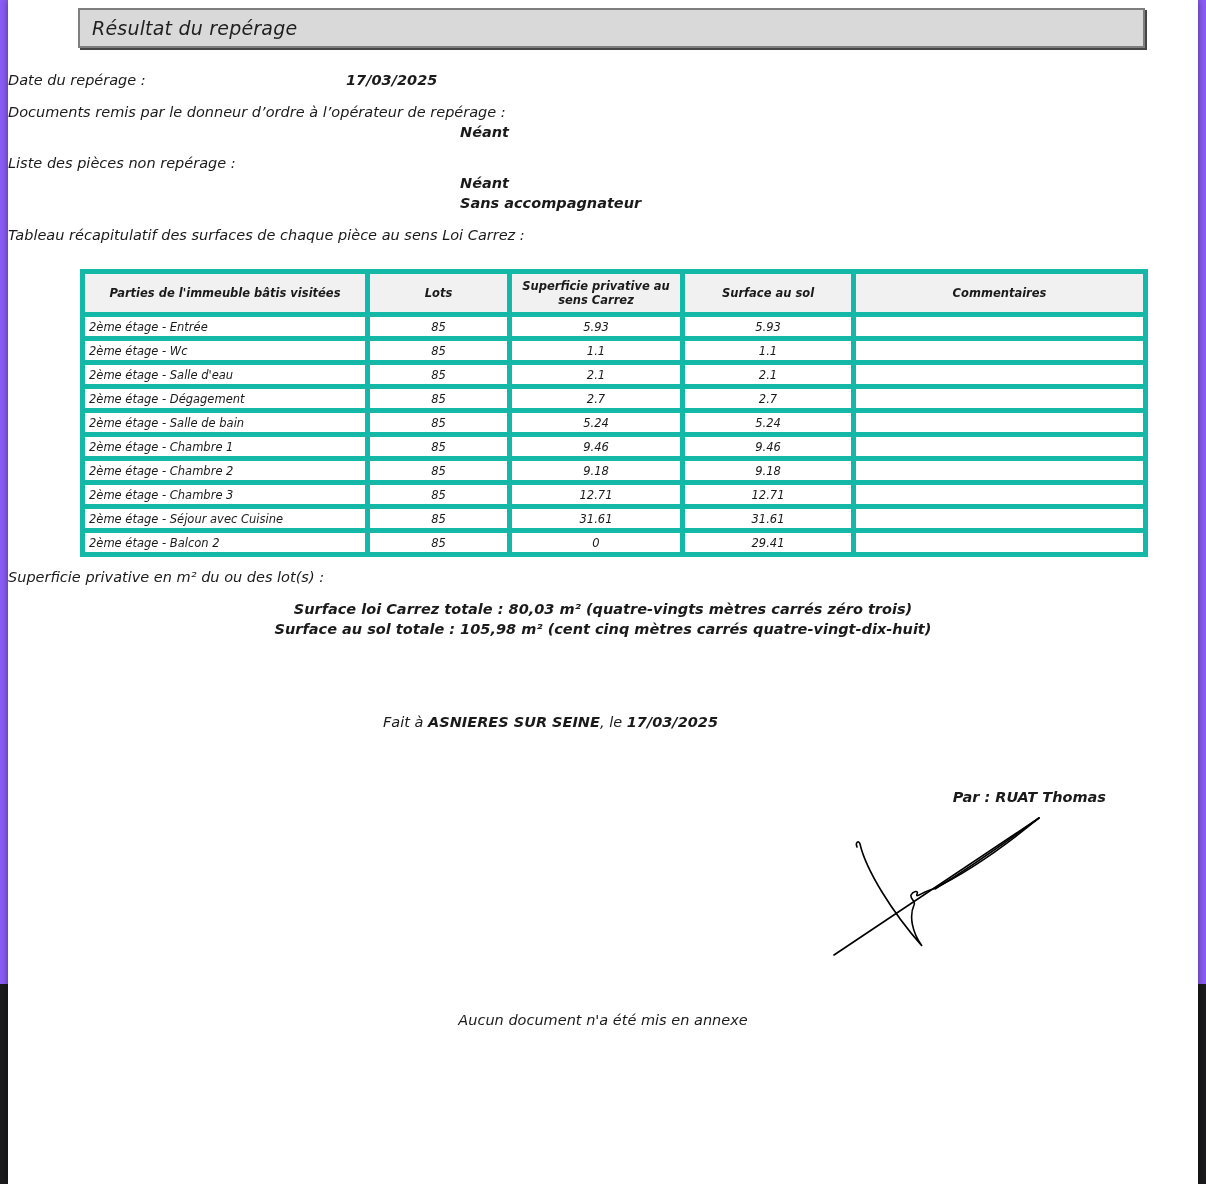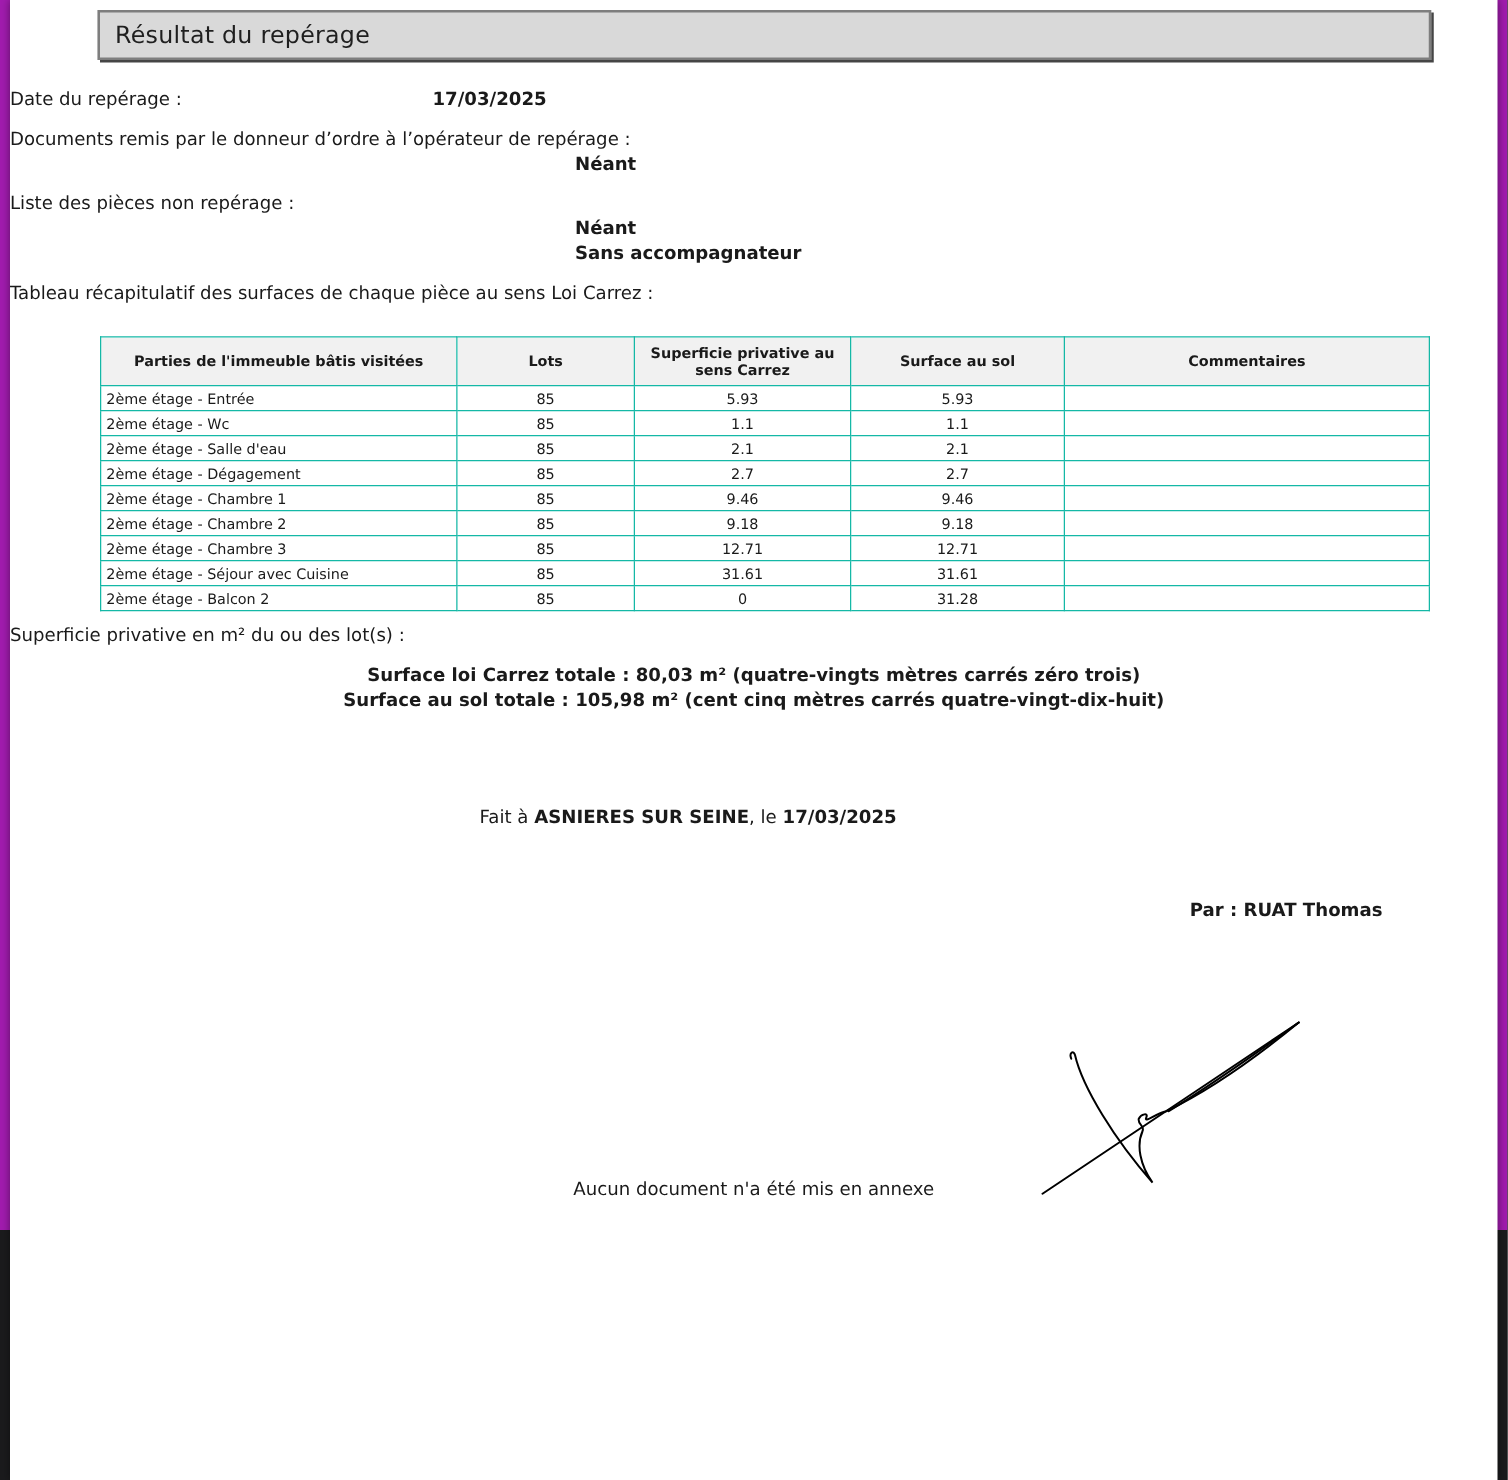--- a/index.html
+++ b/index.html
@@ -9,21 +9,22 @@
     width: 1206px;
     height: 1184px;
     overflow: hidden;
     font-family: "DejaVu Sans", "Liberation Sans", sans-serif;
     color: #1a1a1a;
   }
   .viewer {
     position: relative;
     width: 1206px;
     height: 984px;
-    background: #a21caf;
+    background: #8b5cf6;
+    font-style: italic;
   }
   .page {
     position: absolute;
     left: 8px;
     top: 0;
     width: 1190px;
     height: 1184px;
     background: #ffffff;
     box-shadow: 0 0 7px rgba(0,0,0,0.45);
     overflow: hidden;
@@ -55,21 +56,21 @@
   .mt14 { margin-top: 14px; }
 
   table.surfaces {
     margin: 25px 0 0 72px;
     border-collapse: collapse;
     table-layout: fixed;
     width: 1063px;
     font-size: 11.5px;
   }
   table.surfaces th, table.surfaces td {
-    border: 1px solid #14b8a6;
+    border: 5px solid #14b8a6;
     padding: 0 4px;
     text-align: center;
     overflow: hidden;
     white-space: nowrap;
   }
   table.surfaces th {
     background: #f1f1f1;
     font-weight: bold;
     height: 38px;
     line-height: 14px;
@@ -187,20 +188,27 @@
             <td></td>
           </tr>
           <tr>
             <td class="left">2ème étage - Dégagement</td>
             <td>85</td>
             <td>2.7</td>
             <td>2.7</td>
             <td></td>
           </tr>
           <tr>
+            <td class="left">2ème étage - Salle de bain</td>
+            <td>85</td>
+            <td>5.24</td>
+            <td>5.24</td>
+            <td></td>
+          </tr>
+          <tr>
             <td class="left">2ème étage - Chambre 1</td>
             <td>85</td>
             <td>9.46</td>
             <td>9.46</td>
             <td></td>
           </tr>
           <tr>
             <td class="left">2ème étage - Chambre 2</td>
             <td>85</td>
             <td>9.18</td>
@@ -218,21 +226,21 @@
             <td class="left">2ème étage - Séjour avec Cuisine</td>
             <td>85</td>
             <td>31.61</td>
             <td>31.61</td>
             <td></td>
           </tr>
           <tr>
             <td class="left">2ème étage - Balcon 2</td>
             <td>85</td>
             <td>0</td>
-            <td>31.28</td>
+            <td>29.41</td>
             <td></td>
           </tr>
         </tbody>
     </table>
 
     <div class="body-text">
       <div class="indent superficie-line">Superficie privative en m² du ou des lot(s) :</div>
       <div class="totals">
         <div>Surface loi Carrez totale : 80,03 m² (quatre-vingts mètres carrés zéro trois)</div>
         <div>Surface au sol totale : 105,98 m² (cent cinq mètres carrés quatre-vingt-dix-huit)</div>

